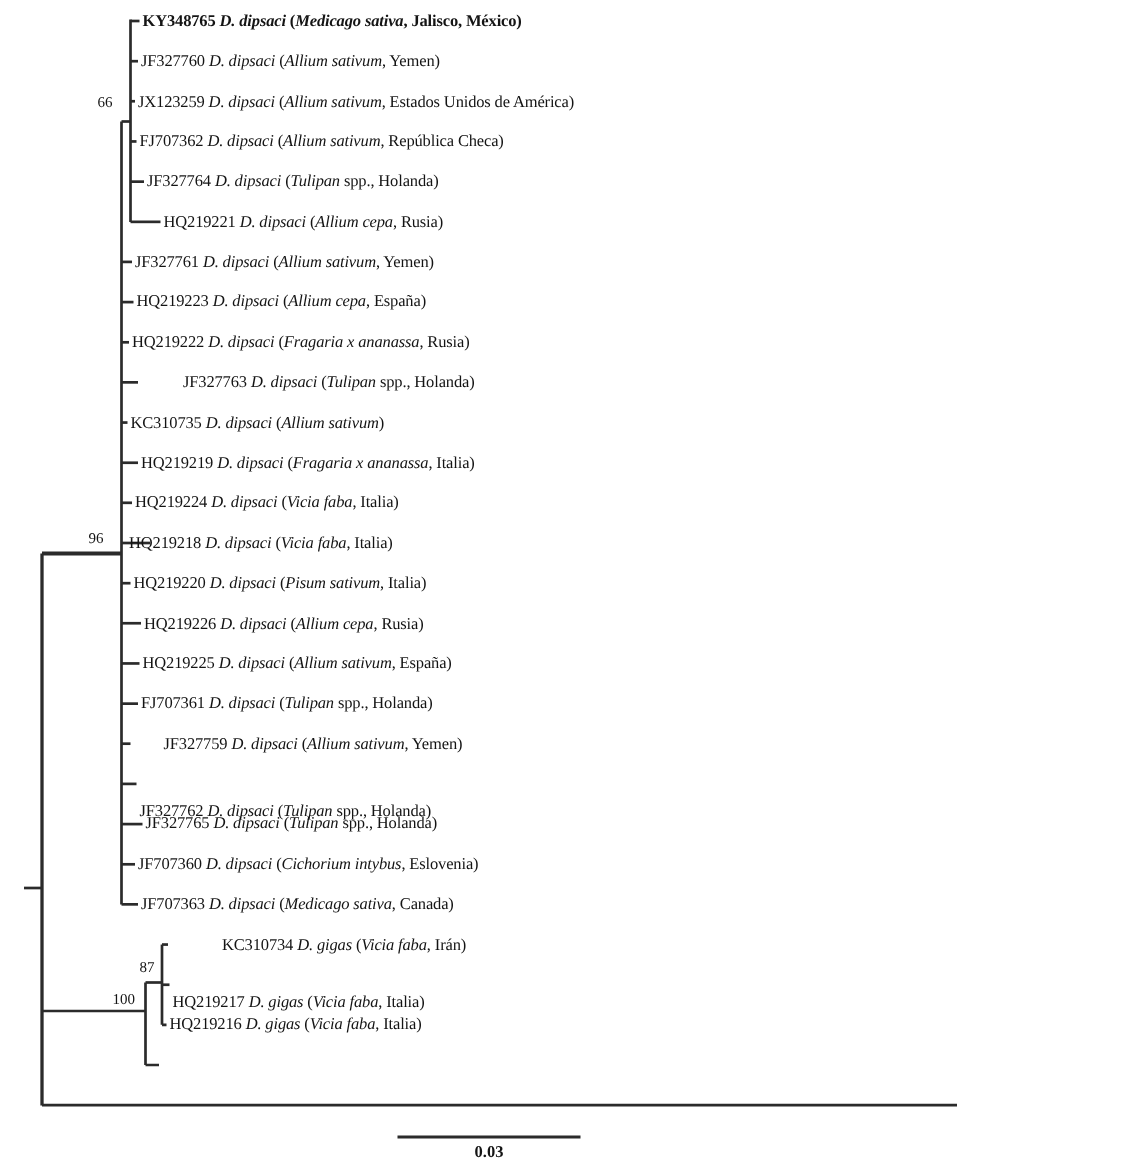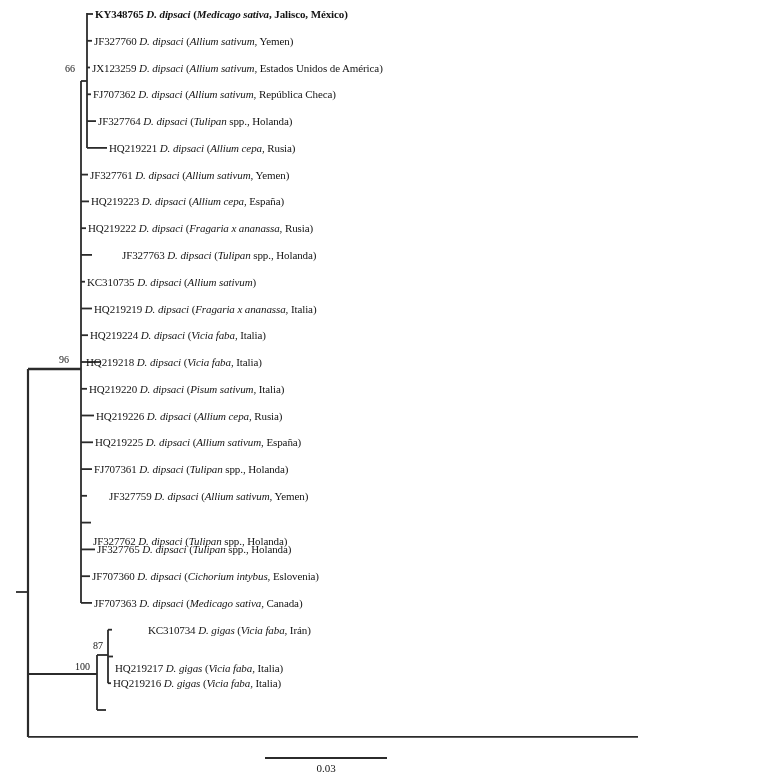--- a/index.html
+++ b/index.html
@@ -123,14 +123,14 @@
       <div class="taxon" style="left: 94px; top: 594.9px;"><span>JF707363 </span><span class="it">D. dipsaci</span><span> (</span><span class="it">Medicago sativa</span><span>, Canada)</span></div>
       <div class="taxon" style="left: 120px; top: 621.7px; margin-left: 28px;"><span>KC310734 </span><span class="it">D. gigas</span><span> (</span><span class="it">Vicia faba</span><span>, Irán)</span></div>
       <div class="taxon" style="left: 115px; top: 648.5px; margin-top: 11px;"><span>HQ219217 </span><span class="it">D. gigas</span><span> (</span><span class="it">Vicia faba</span><span>, Italia)</span></div>
       <div class="taxon" style="left: 113px; top: 675.2px;"><span>HQ219216 </span><span class="it">D. gigas</span><span> (</span><span class="it">Vicia faba</span><span>, Italia)</span></div>
       <div class="taxon" style="left: 640px; top: 728.8px;"><span>KF534514 </span><span class="it">D. destructor</span></div>
       <div class="support" style="left: 75px; top: 63px;">66</div>
       <div class="support" style="left: 69px; top: 354px;">96</div>
       <div class="support" style="left: 103px; top: 640px;">87</div>
       <div class="support" style="left: 90px; top: 661px;">100</div>
     </div>
-  <div id="scale-label" class="scale-label" style="left: 326px; top: 762px;">0.03</div>
+  <div id="scale-label" class="scale-label" style="left: 326px; top: 762px; font-weight: bold;">0.03</div>
 </div>
 
 </body></html>

